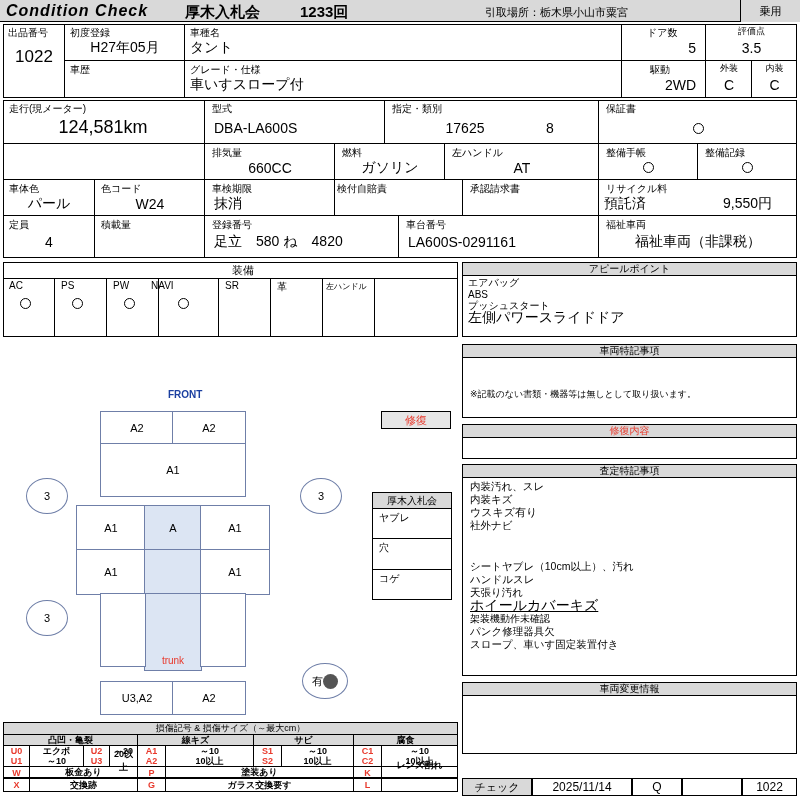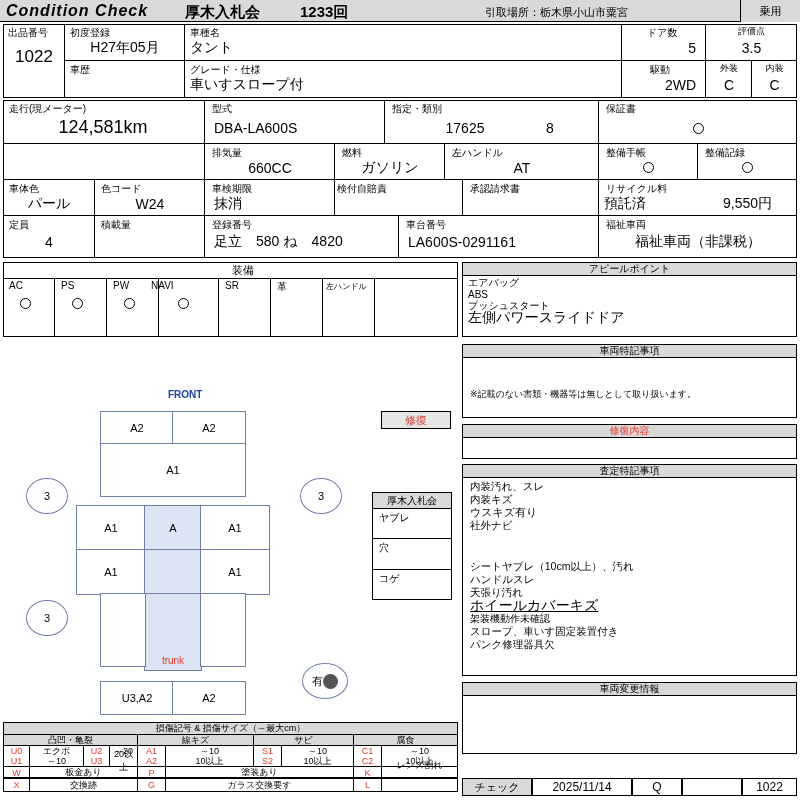--- a/index.html
+++ b/index.html
@@ -31,21 +31,21 @@
   #cc-title{left:6px;top:2px;font-size:16px;font-weight:bold;font-style:italic;letter-spacing:1px;}
   #auc-name{left:185px;top:3px;font-size:15px;font-weight:bold;}
   #auc-no{left:300px;top:3px;font-size:15px;font-weight:bold;}
   #place{left:485px;top:5px;font-size:11px;}
   #kind-cell{left:740px;top:0;width:60px;height:22px;border-left:1px solid #000;}
   
   .dcell{position:absolute;border:1px solid #6f7fa8;background:#fff;display:flex;align-items:center;justify-content:center;font-size:11px;}
   .dcell.f{background:#dce5f3;}
   .dcirc{position:absolute;border:1px solid #6f7fa8;border-radius:50%;display:flex;align-items:center;justify-content:center;font-size:11px;background:#fff;}
   
-  .lg{font-size:9px;}
+  .lg{font-size:9px;font-weight:bold;}
 </style>
 </head>
 <body>
 
 <div class="page">
 
   <div class="abs" id="header"></div>
   <div class="abs" id="cc-title">Condition  Check</div>
   <div class="abs" id="auc-name">厚木入札会</div>
   <div class="abs" id="auc-no">1233回</div>
@@ -235,22 +235,22 @@
   <div class="abs" style="left:470px;top:480px;width:320px;">
     <div style="line-height:13px;font-size:10.5px;">内装汚れ、スレ</div>
     <div style="line-height:13px;font-size:10.5px;">内装キズ</div>
     <div style="line-height:13px;font-size:11px;">ウスキズ有り</div>
     <div style="line-height:13px;font-size:10.5px;">社外ナビ</div>
     <div style="line-height:13px;font-size:10.5px;margin-top:28px;">シートヤブレ（10cm以上）、汚れ</div>
     <div style="line-height:13px;font-size:10.5px;">ハンドルスレ</div>
     <div style="line-height:13px;font-size:10.5px;">天張り汚れ</div>
     <div style="line-height:13px;font-size:14px;text-decoration:underline;">ホイールカバーキズ</div>
     <div style="line-height:13px;font-size:10px;">架装機動作未確認</div>
+    <div style="line-height:13px;font-size:10.5px;">パンク修理器具欠</div>
     <div style="line-height:13px;font-size:10.5px;">スロープ、車いす固定装置付き</div>
-    <div style="line-height:13px;font-size:10.5px;">パンク修理器具欠</div>
   </div>
 
   <div class="abs bd" style="left:462px;top:682px;width:335px;height:72px;"></div>
   <div class="abs ctr grayhdr bdb" style="left:463px;top:683px;width:333px;height:13px;font-size:10px;">車両変更情報</div>
 
   <div class="abs bd" style="left:372px;top:492px;width:80px;height:108px;"></div>
   <div class="abs ctr grayhdr bdb" style="left:373px;top:493px;width:78px;height:16px;font-size:10px;">厚木入札会</div>
   <div class="abs bdb" style="left:372px;top:509px;width:80px;height:30px;"></div>
   <div class="abs lbl" style="left:377px;top:511px;">ヤブレ</div>
   <div class="abs bdb" style="left:372px;top:539px;width:80px;height:31px;"></div>

